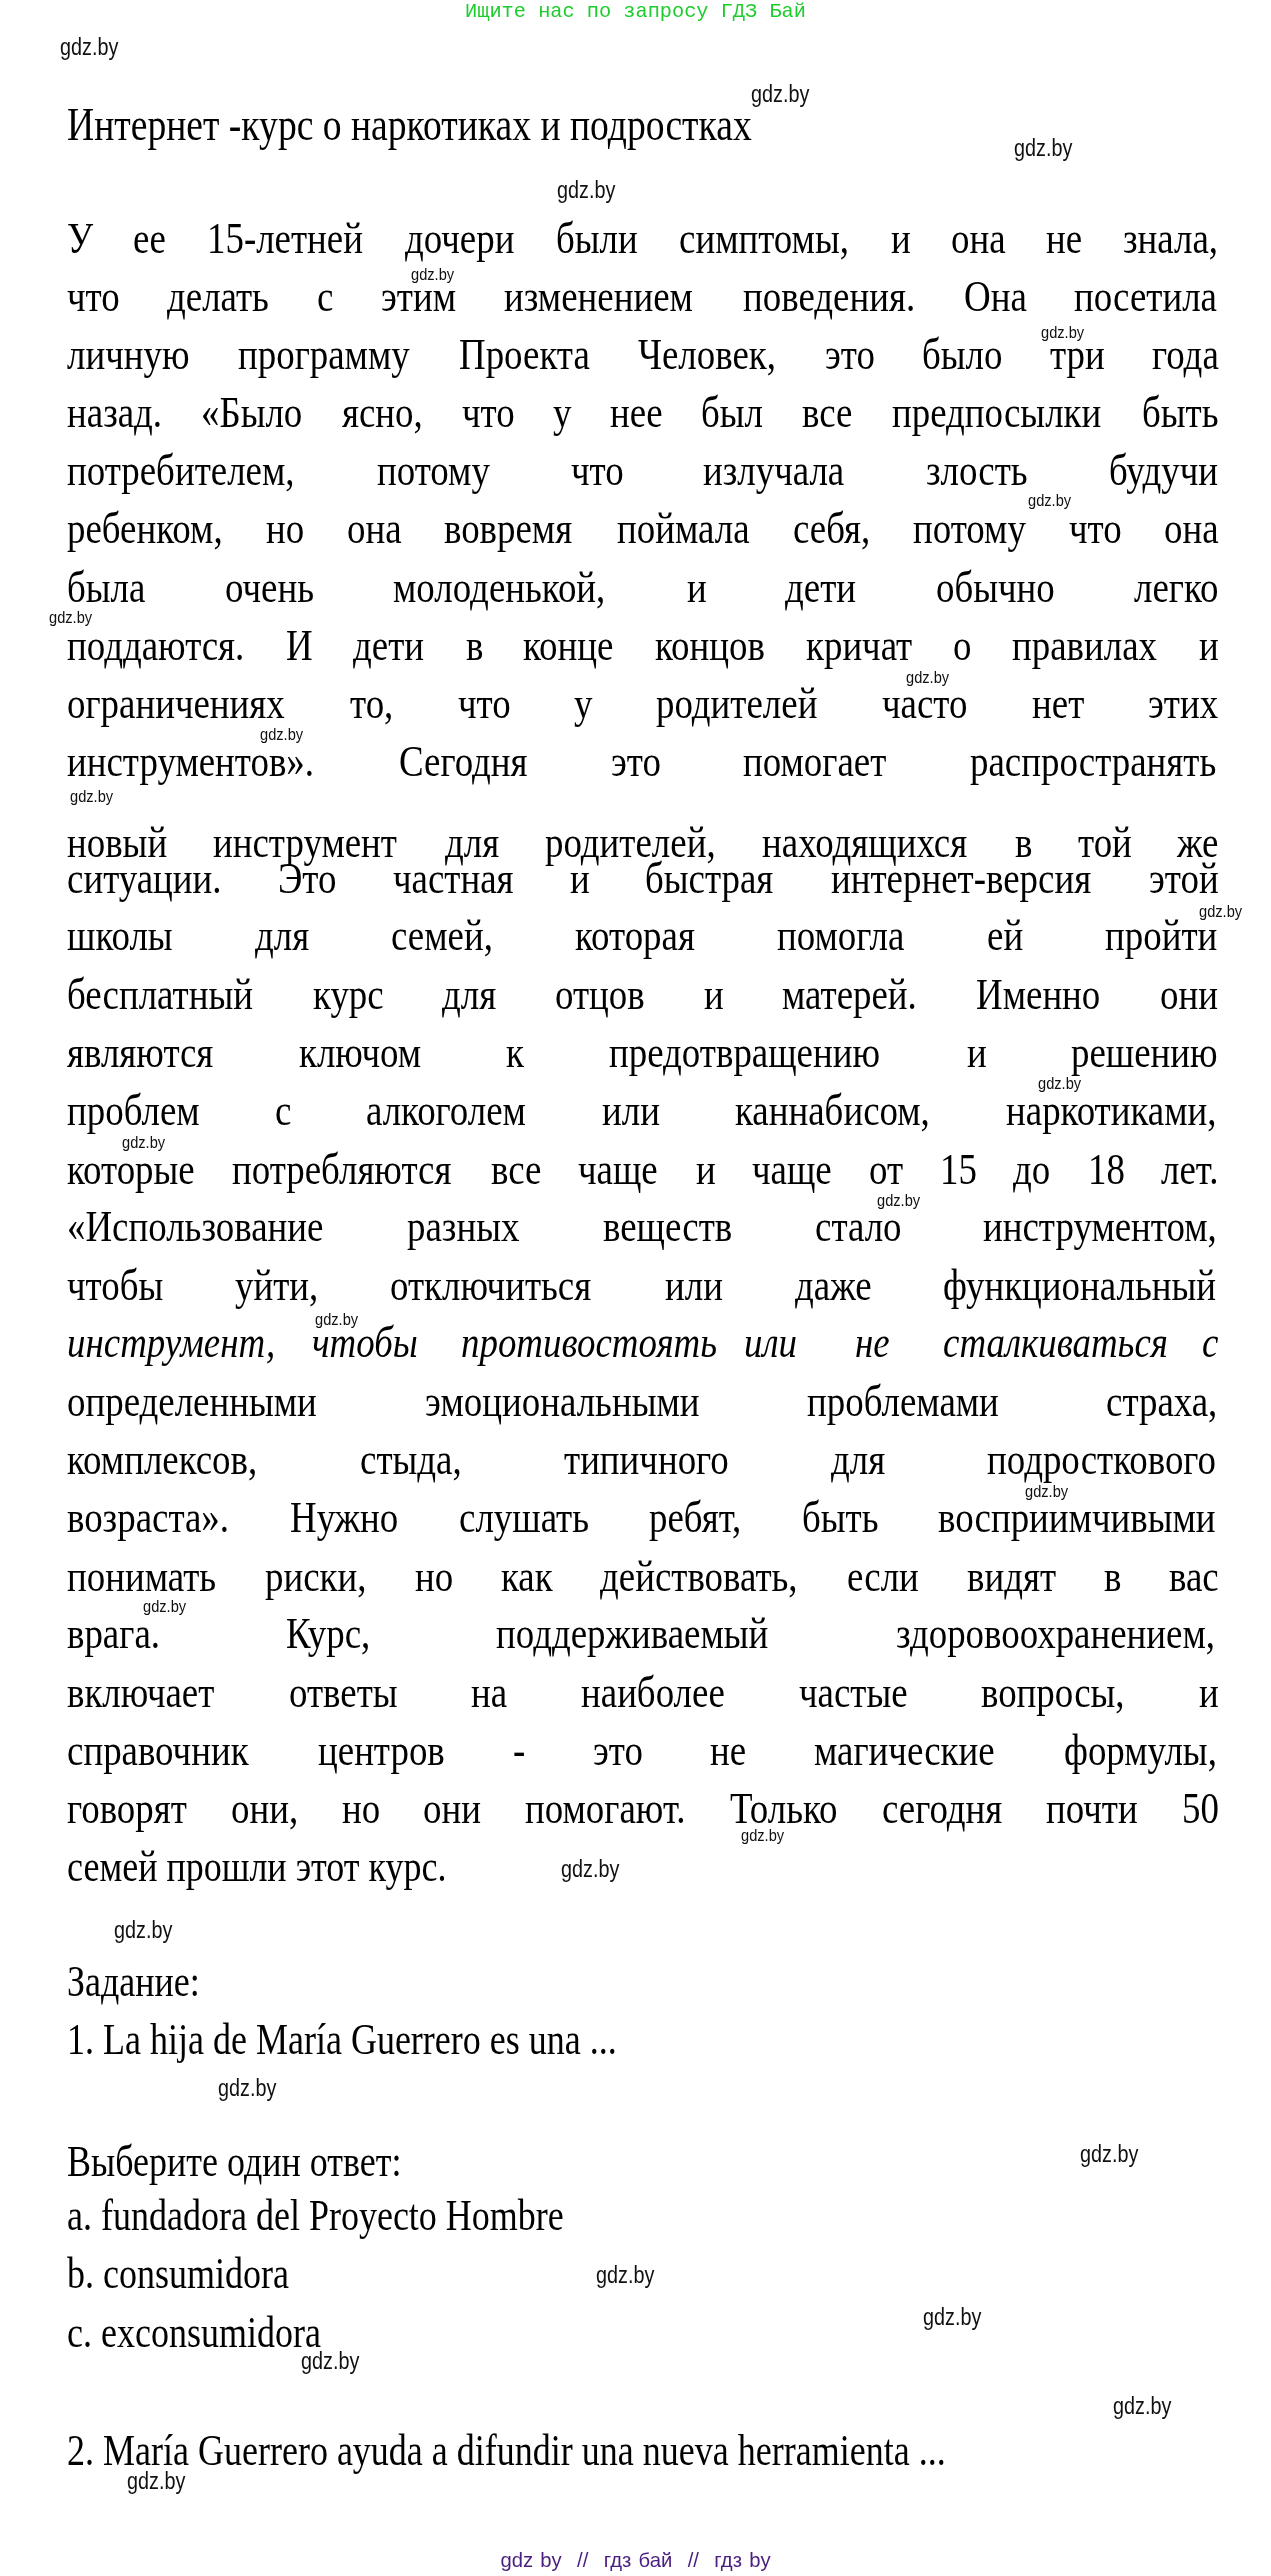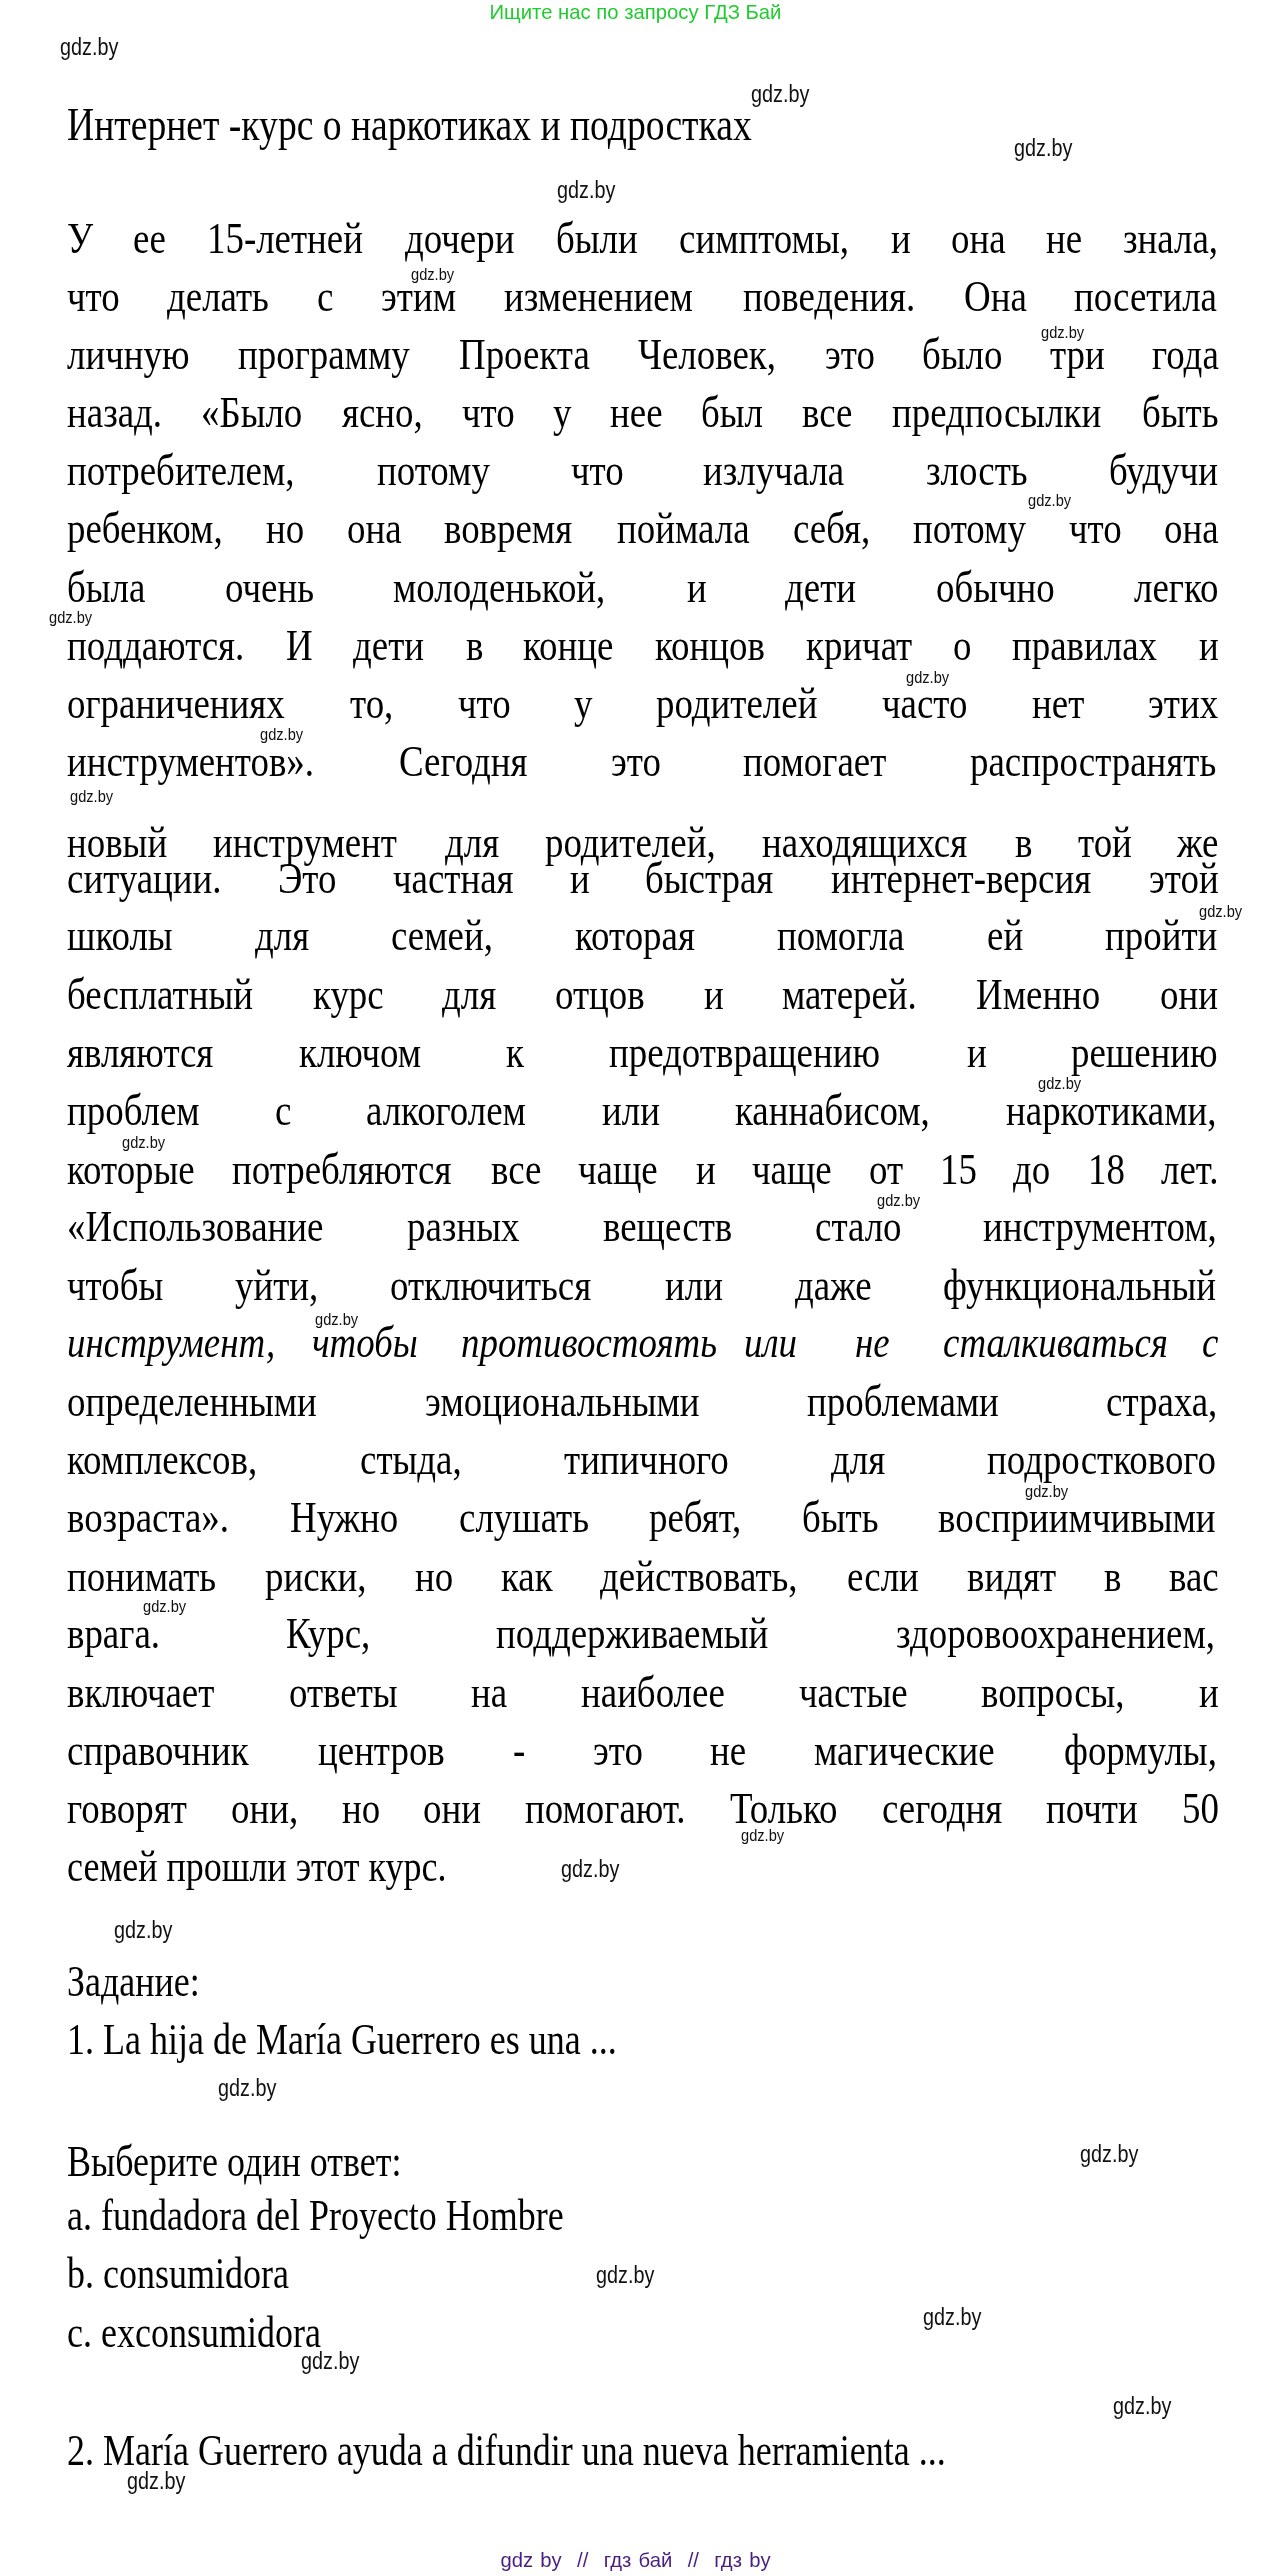--- a/index.html
+++ b/index.html
@@ -1,19 +1,19 @@
 <!DOCTYPE html>
 <html style="font-size:13px"><head>
 <meta charset="utf-8">
 <style>
   html, body { margin: 0; padding: 0; background: #ffffff; }
   body { width: 1271px; height: 2576px; position: relative; overflow: hidden; }
   .hdr {
     position: absolute; top: 0; left: 0; width: 1271px; text-align: center;
-    font-family: Liberation Sans, sans-serif; font-size: 20.3px; line-height: 24.4px;
+    font-family: Liberation Mono, monospace; font-size: 20.3px; line-height: 24.4px;
     color: #1fcc2e; transform-origin: center top;
   }
   .ftr {
     position: absolute; top: 2548px; left: 0; width: 1271px; text-align: center;
     font-family: "Liberation Sans", sans-serif; font-size: 20.3px; line-height: 24.4px;
     color: #4a1f80; word-spacing: 1.6px;
   }
   .ftr span.sep { margin: 0 8.1px; }
   .wm {
     position: absolute; font-family: "Liberation Sans", sans-serif;

